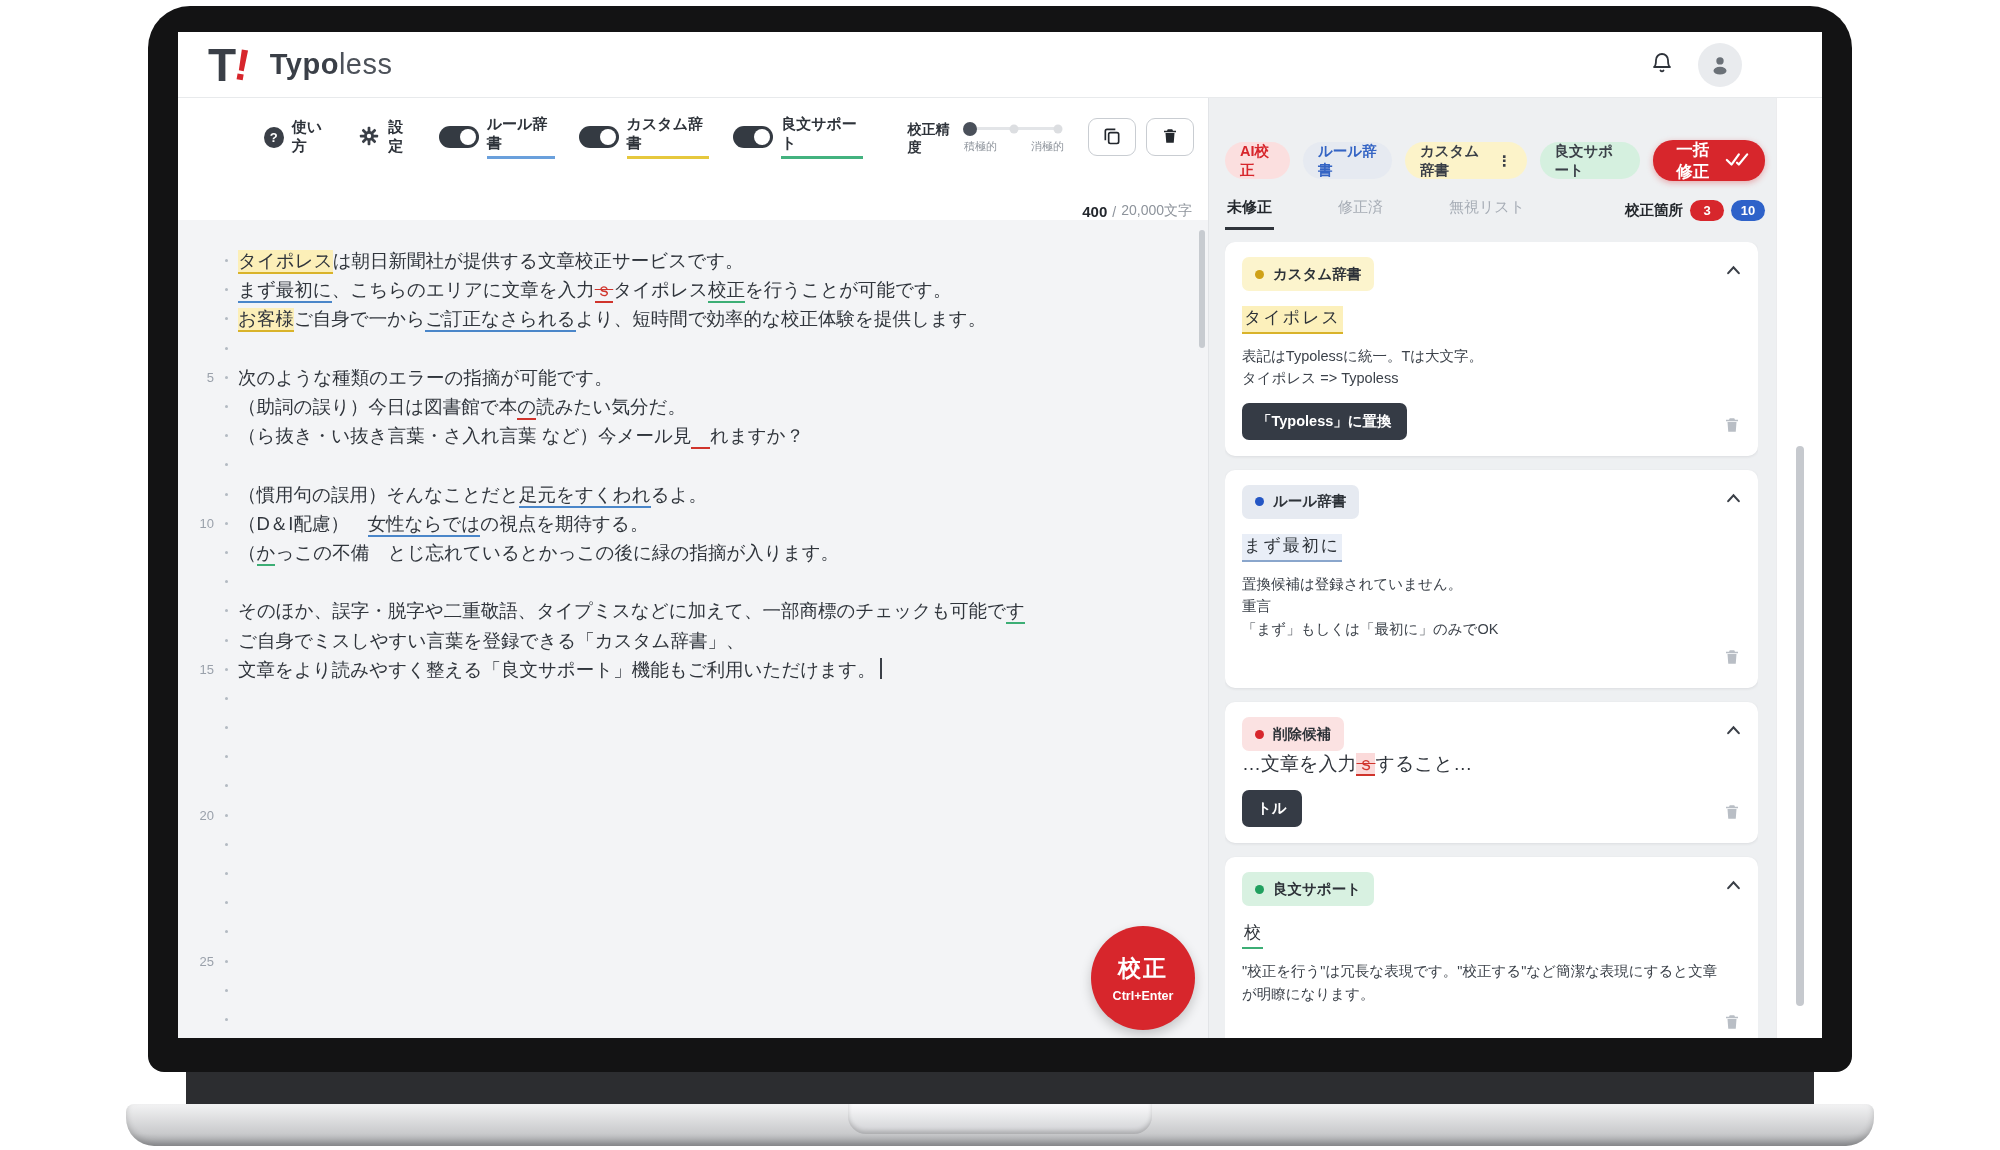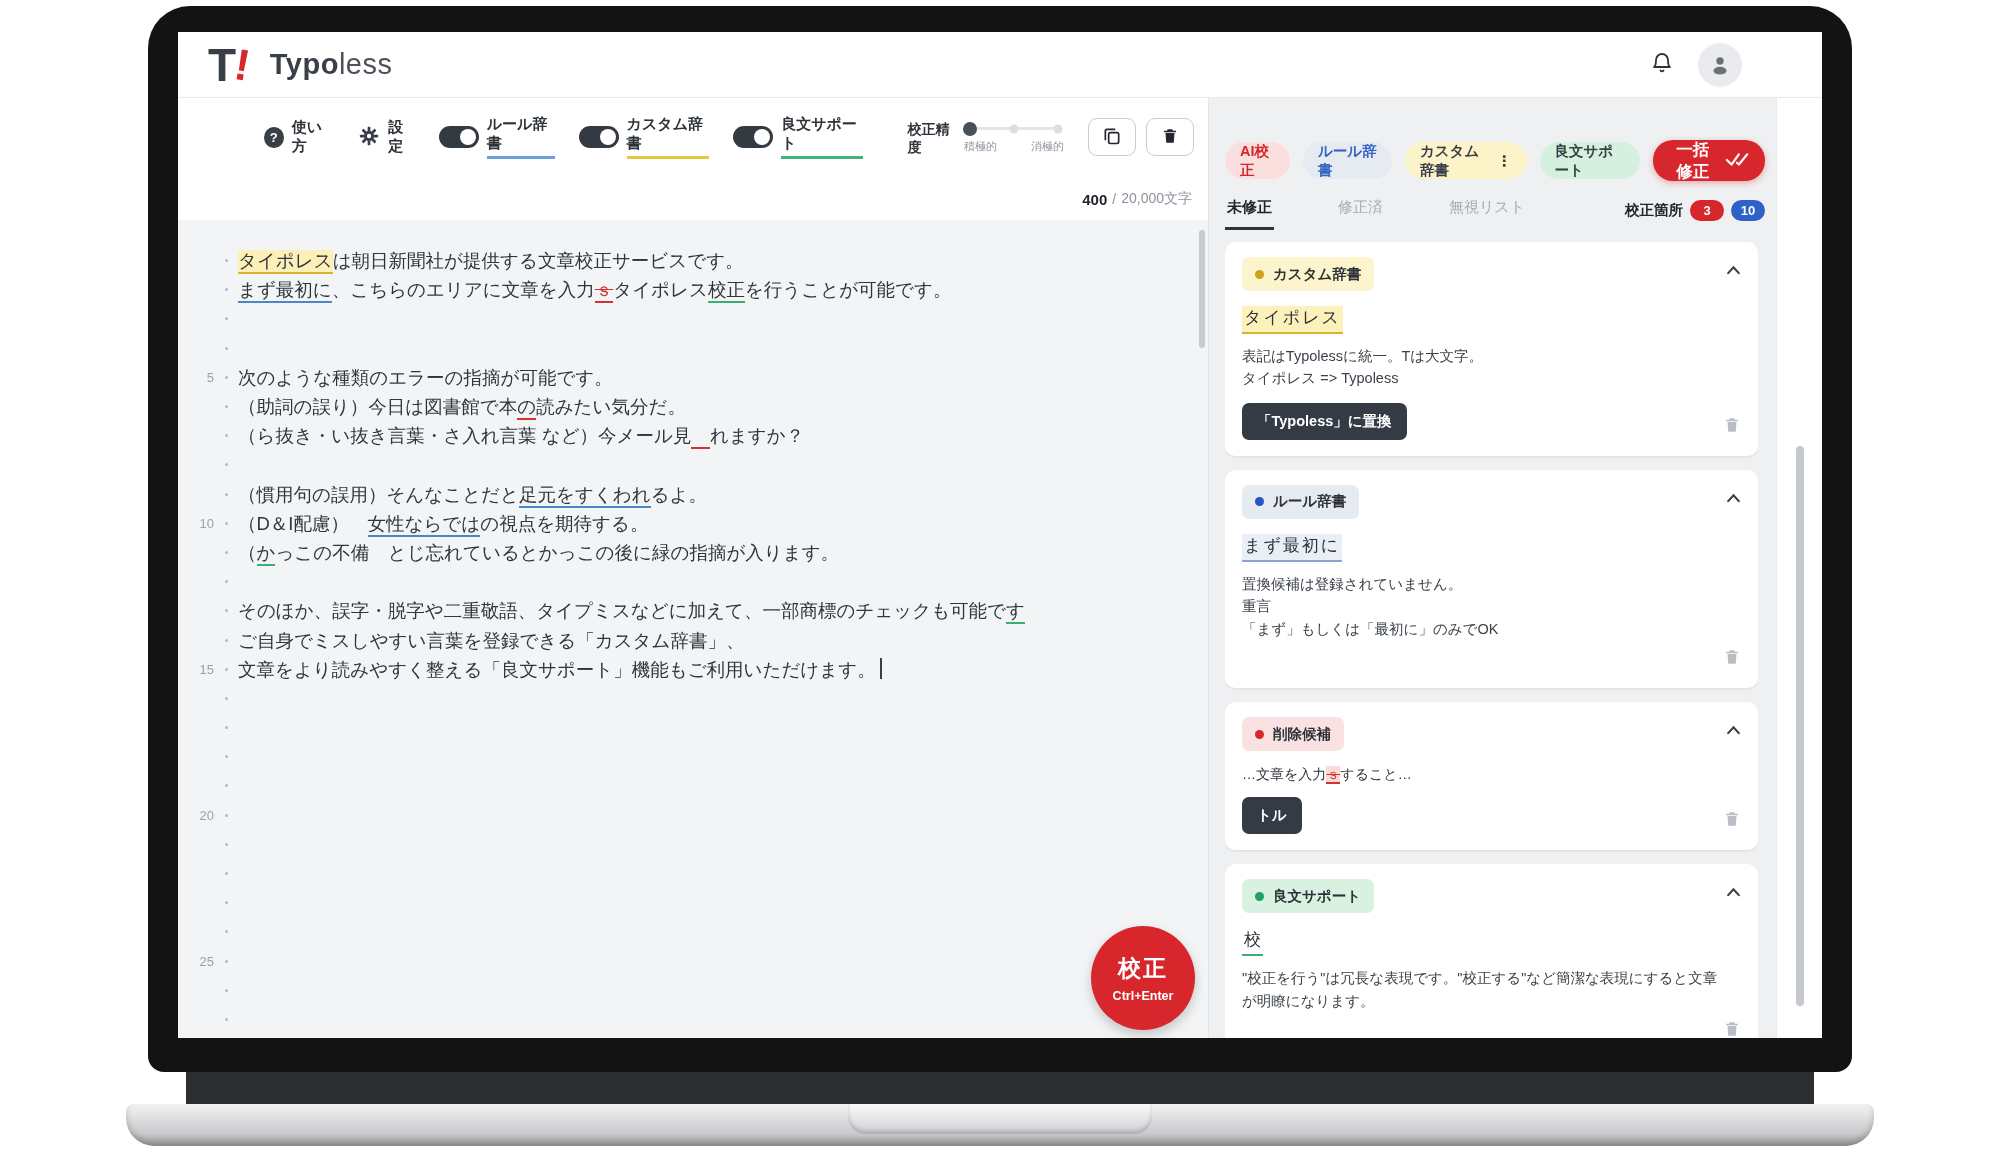--- a/index.html
+++ b/index.html
@@ -53,21 +53,21 @@
   .slider{width:100px}
   .track{height:3px;background:#e3e5e8;position:relative;margin-top:10px;width:88px;margin-left:6px;cursor:pointer}
   .sdot{position:absolute;top:50%;transform:translate(-50%,-50%);width:9px;height:9px;border-radius:50%;background:#dcdee1}
   .sdot.knob{width:14px;height:14px;background:#4a505a}
   .slider-labels{display:flex;justify-content:space-between;font-size:11px;color:#8d939b;margin-top:9px;width:100px}
   .tb-actions{margin-left:auto;display:flex;gap:10px}
   .icon-btn{width:48px;height:38px;border:1px solid #c9cdd2;border-radius:9px;background:#fff;
     display:flex;align-items:center;justify-content:center;cursor:pointer}
 
   
-  .char-row{height:44px;display:flex;align-items:center;justify-content:flex-end;
+  .char-row{height:44px;display:flex;align-items:flex-end;justify-content:flex-end;
     padding:2px 16px 0 0;font-size:14px;color:#8d939b;gap:5px;flex:0 0 auto}
   .char-now{font-size:15px;font-weight:700;color:#23272d}
 
   
   .editor{flex:1;background:#f3f4f6;position:relative;overflow:hidden;padding-top:26px}
   .line{display:flex;align-items:center;height:29.2px;font-size:18.5px;color:#30353c}
   .lnum{width:36px;text-align:right;font-size:13px;color:#9aa1ab;flex:0 0 auto}
   .ldot{width:24px;display:flex;align-items:center;justify-content:center;flex:0 0 auto}
   .ldot::after{content:"";width:3px;height:3px;border-radius:50%;background:#b3bac2}
   .ltext{white-space:pre}
@@ -121,21 +121,21 @@
   .cc-rule{background:#e6eaf1}.cc-rule .cdot{background:#2456c4}
   .cc-delete{background:#fbe2e2}.cc-delete .cdot{background:#d7262c}
   .cc-good{background:#d8f1e1}.cc-good .cdot{background:#21a05f}
   .card-chev{position:absolute;right:16px;top:20px;cursor:pointer}
   .card-title{display:inline-block;margin-top:15px;font-size:17px;color:#2d3238;padding:0 2px 3px;
     letter-spacing:2px;cursor:pointer}
   .t-hl-yellow{background:#fcf0bb;border-bottom:2px solid #d9b32a}
   .t-hl-blue{background:#e9eef7;border-bottom:2px solid #8aa6cc}
   .t-ul-green{border-bottom:2px solid #3cae75;letter-spacing:0}
   .card-body{margin-top:11px;font-size:14.5px;color:#3c424a;line-height:1.55;width:486px}
-  .card-excerpt{margin-top:15px;font-size:14px;color:#30353c}
+  .card-excerpt{font-size:19px;color:#30353c}
   .hl-pink{background:#fbdada}
   .card-action{margin-top:13px;height:37px;padding:0 15px;background:#353b45;color:#fff;border:none;
     border-radius:7px;font-size:14.5px;font-weight:600;cursor:pointer}
   .card-trash{position:absolute;right:17px;bottom:18px;background:none;border:none;cursor:pointer}
   .side-scroll{position:absolute;right:0;top:0;bottom:0;width:46px;background:#fff;border-left:1px solid #ececee}
   .side-thumb{position:absolute;left:50%;transform:translateX(-50%);top:348px;width:8px;height:560px;
     border-radius:4px;background:#c6c9ce;cursor:pointer}
 </style>
 </head>
 <body>
@@ -251,20 +251,21 @@
               <span class="ltext"><span class="seg hl-yellow ul-yellow">タイポレス</span><span class="seg">は朝日新聞社が提供する文章校正サービスです。</span></span>
             </div>
             <div class="line">
               <span class="lnum"></span>
               <span class="ldot"></span>
               <span class="ltext"><span class="seg ul-blue">まず最初に</span><span class="seg">、こちらのエリアに文章を入力</span><span class="seg strike-red">ｓ</span><span class="seg">タイポレス</span><span class="seg ul-green">校正</span><span class="seg">を行うことが可能です。</span></span>
             </div>
             <div class="line">
               <span class="lnum"></span>
               <span class="ldot"></span>
+              <span class="ltext"><span class="seg hl-yellow ul-yellow">お客様</span><span class="seg">ご自身で一から</span><span class="seg ul-blue">ご訂正なさられる</span><span class="seg">より、短時間で効率的な校正体験を提供します。</span></span>
             </div>
             <div class="line">
               <span class="lnum"></span>
               <span class="ldot"></span>
               <span class="ltext"></span>
             </div>
             <div class="line">
               <span class="lnum">5</span>
               <span class="ldot"></span>
               <span class="ltext"><span class="seg">次のような種類のエラーの指摘が可能です。</span></span>

